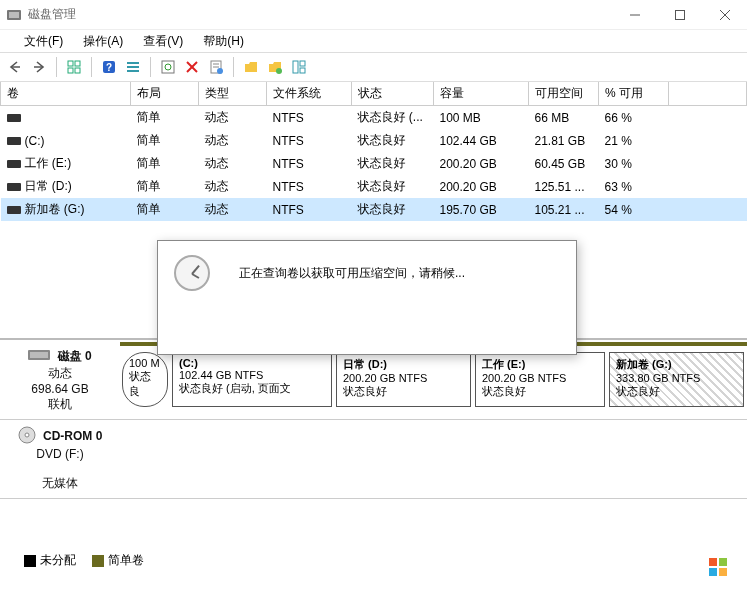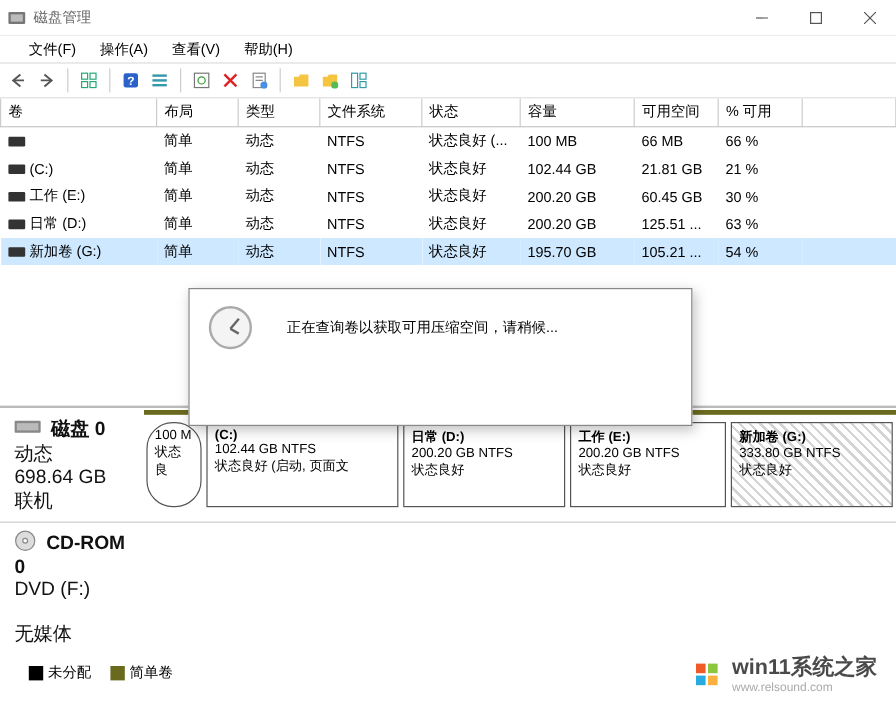--- a/index.html
+++ b/index.html
@@ -27,21 +27,21 @@
   .table-pane { height:258px; position:relative; overflow:hidden; border-bottom:2px solid #bbb;}
   table { border-collapse:collapse; width:100%; table-layout:fixed; }
   th, td { text-align:left; padding:3px 6px; white-space:nowrap; overflow:hidden; text-overflow:ellipsis; font-weight:normal;}
   thead th { background:#fff; border:1px solid #ccc; border-top:none; font-size:12px; }
   tbody td { border:none; font-size:12px; }
   .vol-icon { display:inline-block; width:14px; height:8px; background:#333; border-radius:1px; margin-right:4px; vertical-align:middle;}
   tr.selected td { background:#cde8ff; }
   
   .disk-pane { height:195px; overflow:auto; margin-top:2px;}
   .disk-row { display:flex; border-bottom:1px solid #ccc; }
-  .disk-head { width:120px; padding:6px 12px; font-size:16px; color:#111;}
+  .disk-head { width:120px; padding:6px 12px; font-size:12px; color:#111;text-align:center;}
   .disk-head .hd-name { font-weight:bold; }
   .disk-head .hd-icon { display:inline-block; vertical-align:middle; margin-right:4px;}
   .disk-body { flex:1; display:flex; padding:2px 0 2px 0; }
   .disk-body.with-border { border-top:4px solid #6a6a1f; }
   .part { border:1px solid #555; margin:4px 2px 10px 2px; padding:4px 6px; font-size:11px; overflow:hidden;}
   .part .p-title { font-weight:bold; }
   .part.hatched {
     background-image: repeating-linear-gradient(45deg,#fff 0,#fff 4px,#d4d4d4 4px,#d4d4d4 6px);
   }
   
@@ -338,17 +338,13 @@
   </div>
 </div>
 
 <div class="watermark">
   <svg class="wm-logo" viewBox="0 0 24 24">
     <rect x="2" y="3" width="8" height="8" fill="#f05a28"></rect>
     <rect x="12" y="3" width="8" height="8" fill="#8cc63f"></rect>
     <rect x="2" y="13" width="8" height="8" fill="#29abe2"></rect>
     <rect x="12" y="13" width="8" height="8" fill="#fbb040"></rect>
   </svg>
-  <div>
-    <div class="wm-text">win11系统之家</div>
-    <div class="wm-sub">www.relsound.com</div>
-  </div>
 </div>
 
 </body></html>

